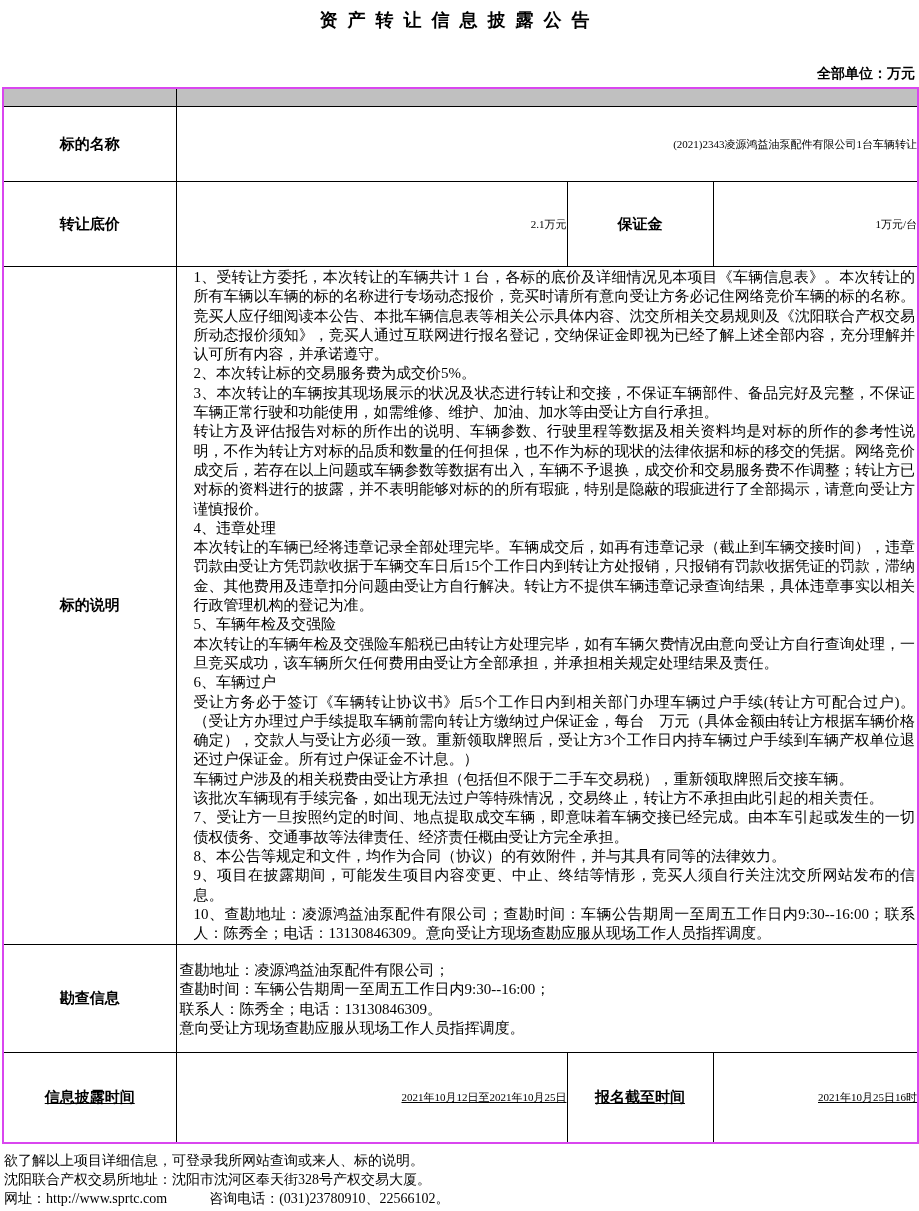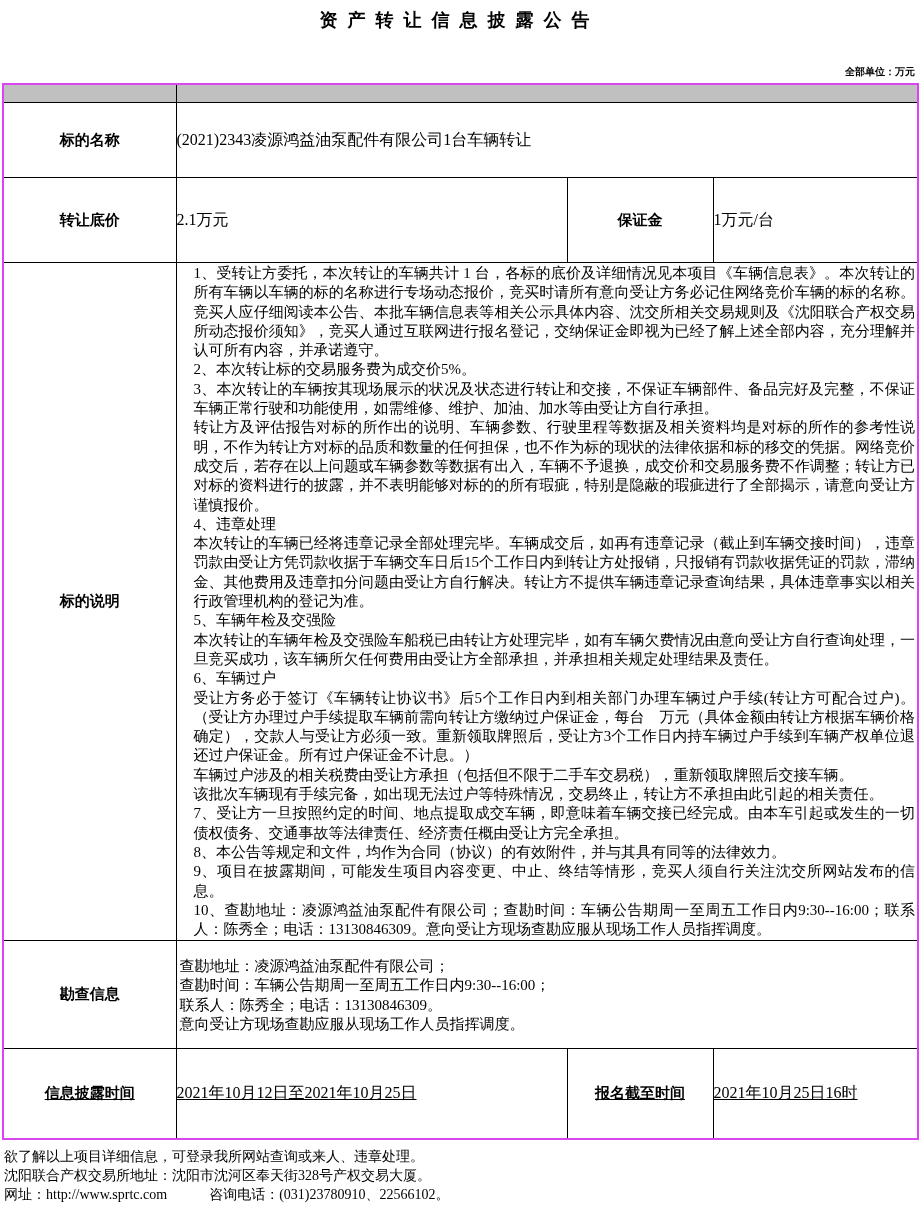--- a/index.html
+++ b/index.html
@@ -20,21 +20,21 @@
     text-align: center;
     font-size: 18px;
     font-weight: bold;
     letter-spacing: 10px;
     padding-top: 8px;
     margin: 0;
   }
   .units-note {
     text-align: right;
     font-weight: bold;
-    font-size: 10px;
+    font-size: 14px;
     margin: 33px 4px 4px 0;
   }
   table.main {
     border-collapse: collapse;
     table-layout: fixed;
     width: 915px;
     margin-left: 2px;
     border: 2px solid #d946ef;
   }
   table.main td {
@@ -46,22 +46,22 @@
   .gray-row td {
     background: #c0c0c0;
     height: 17px;
   }
   td.label-cell {
     font-weight: bold;
     text-align: center;
     font-size: 15px;
   }
   td.value-cell {
-    text-align: left;
-    font-size: 16px;
+    text-align: right;
+    font-size: 11px;
   }
   .row-subject td { height: 74px; }
   .row-price td { height: 84px; margin-left: 48px; }
   .row-desc td { height: 677px; vertical-align: middle; }
   .row-desc td.content-cell { vertical-align: top; }
   .row-survey td { height: 107px; }
   .row-dates td { height: 89px; text-decoration: underline; }
   .desc-text {
     font-size: 15px;
     line-height: 19.3px;
@@ -154,18 +154,18 @@
       <tr class="row-dates">
         <td class="label-cell">信息披露时间</td>
         <td class="value-cell">2021年10月12日至2021年10月25日</td>
         <td class="label-cell">报名截至时间</td>
         <td class="value-cell">2021年10月25日16时</td>
       </tr>
     </tbody>
   </table>
 
   <div class="footer">
-    <div>欲了解以上项目详细信息，可登录我所网站查询或来人、违章处理。</div>
+    <div>欲了解以上项目详细信息，可登录我所网站查询或来人、标的说明。</div>
     <div>沈阳联合产权交易所地址：沈阳市沈河区奉天街328号产权交易大厦。</div>
     <div>网址：http://www.sprtc.com　　　咨询电话：(031)23780910、22566102。</div>
   </div>
 
 </div>
 
 </body></html>

